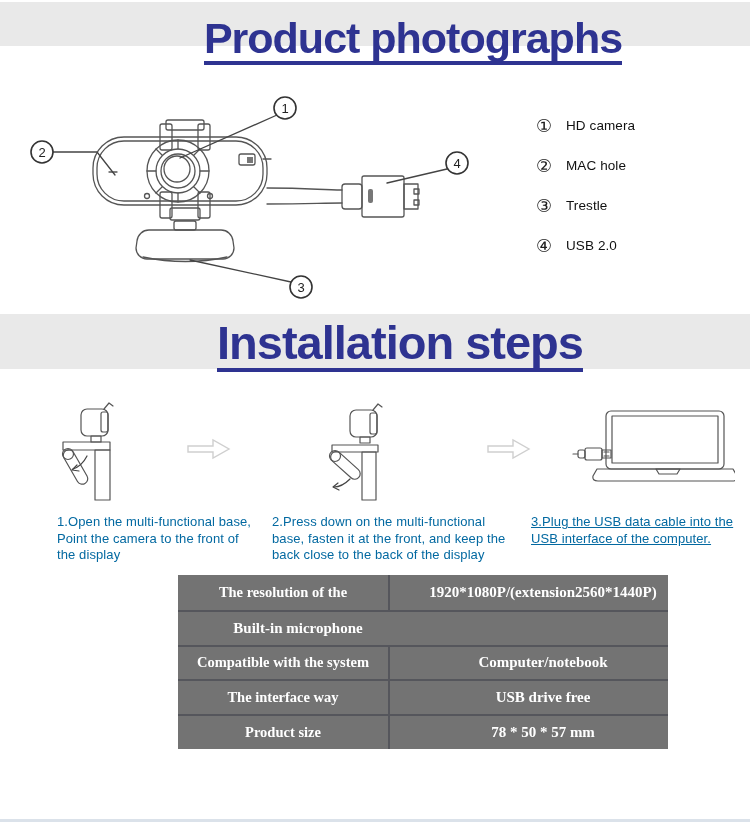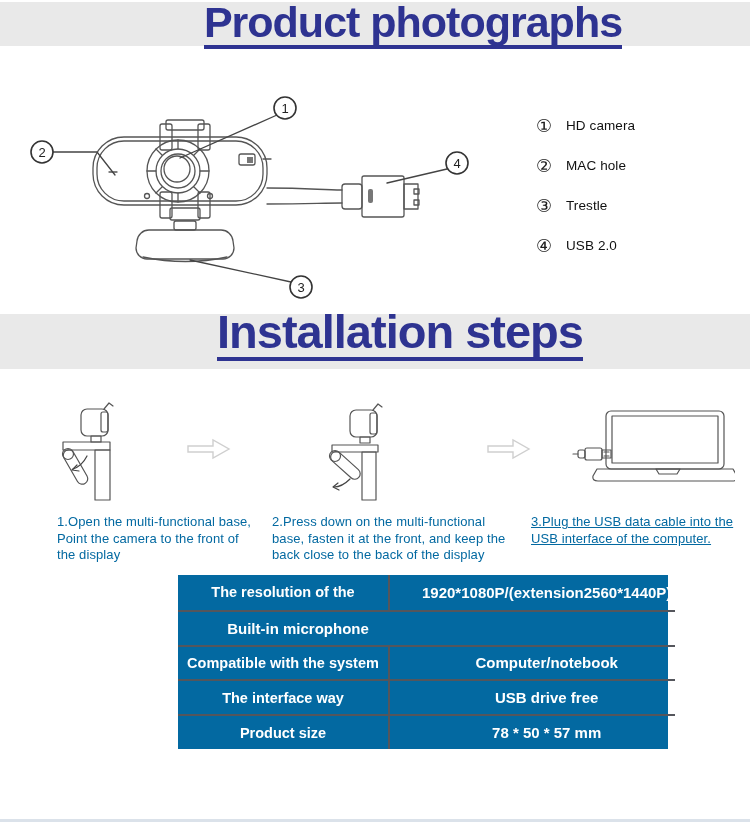--- a/index.html
+++ b/index.html
@@ -6,48 +6,48 @@
   html,body { background:#ffffff; }
   body { font-family:"Liberation Sans","DejaVu Sans",sans-serif; }
   #page {
     position:relative; width:750px; height:822px; background:#ffffff;
     overflow:hidden; margin:0 auto;
   }
   .band { position:absolute; left:0; width:750px; background:#e9e9e9; }
   #band-photos { top:2px; height:44px; }
   #band-install { top:314px; height:55px; }
   .title-wrap { position:absolute; left:0; right:0; text-align:center; }
-  #title-photos-wrap { top:0px;padding-left:16px; }
+  #title-photos-wrap { top:16px;padding-left:16px; }
   #title-install-wrap { top:308px; }
   .big-title {
     display:inline-block; color:#2e3391; font-weight:bold;
     border-bottom:4px solid #2e3391; line-height:1.04; letter-spacing:-1px;
   }
   #title-photos { font-size:43px; margin-left:60px; }
-  #title-install { font-size:47px; margin-left:50px; }
+  #title-install { font-size:47px; margin-left:50px;margin-top:11px; }
 
   svg.lineart { position:absolute; }
   svg.lineart * { vector-effect:non-scaling-stroke; }
 
   #legend { position:absolute; left:536px; top:112px; display:flex; flex-direction:column; gap:14px; }
   .legend-item { display:flex; align-items:center; height:26px; }
   .legend-symbol { font-size:18px; color:#1d1d1d; width:30px; font-family:"DejaVu Sans",sans-serif; }
   .legend-label { font-size:13.5px; color:#111111; letter-spacing:0.1px; }
 
   .step-text {
     position:absolute; top:514px; font-size:13px; line-height:1.27;
     color:#0369a1; white-space:pre-line; letter-spacing:0.1px;
   }
   #step-text-1 { left:57px;  width:225px; }
   #step-text-2 { left:272px; width:240px; }
   #step-text-3 { left:531px; width:220px;text-decoration:underline; }
 
   #spec-table {
     position:absolute; left:178px; top:575px; width:490px; height:174px;
-    background:#0369a1; display:grid; grid-template-rows:repeat(5,1fr);
+    background:#737373; display:grid; grid-template-rows:repeat(5,1fr);font-family:Liberation Serif, serif;
   }
   .spec-row { display:grid; grid-template-columns:212px 1fr; }
   .spec-row + .spec-row { border-top:2px solid #55565c; }
   .spec-cell {
     display:flex; align-items:center; justify-content:center;
     color:#ffffff; font-weight:bold; text-align:center; padding:0 4px;
   }
   .spec-label { border-right:2px solid #55565c; font-size:14.5px; }
   .spec-value { font-size:15px;padding-left:32px; }
   #bottom-edge { position:absolute; left:0; bottom:0; width:750px; height:3px; background:#dbe2ea; }

